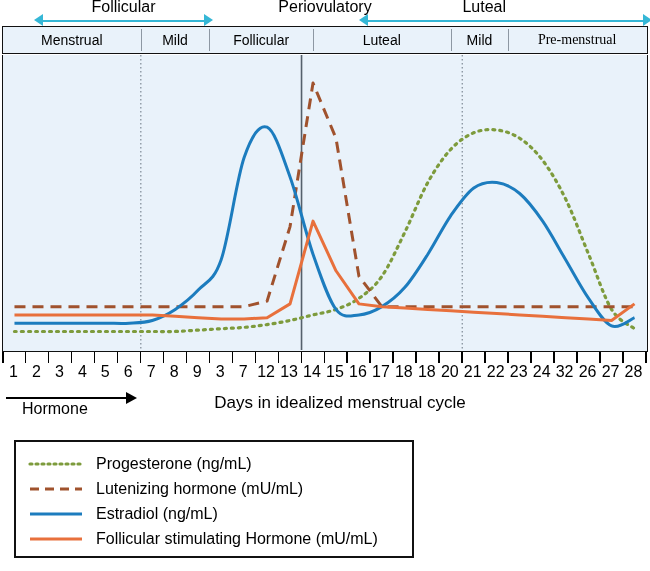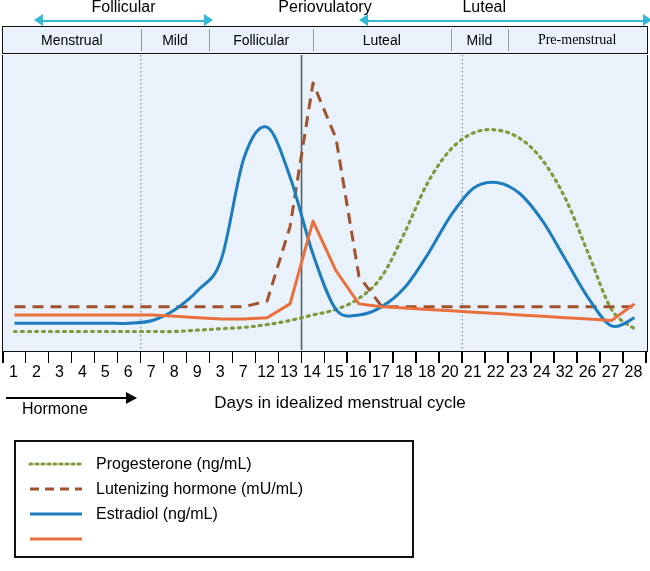--- a/index.html
+++ b/index.html
@@ -180,16 +180,17 @@
           </svg>
         </span>
         <span class="legend-text">Estradiol (ng/mL)</span>
       </div>
       <div class="legend-row" style="top: 85px;">
         <span class="legend-swatch">
           <svg width="56" height="14">
             <line x1="2" x2="54" y1="7" y2="7" stroke="#e8703c" stroke-width="3.2"></line>
           </svg>
         </span>
+        <span class="legend-text">Follicular stimulating Hormone (mU/mL)</span>
       </div>
     </div>
 
 </div>
 
 </body></html>

